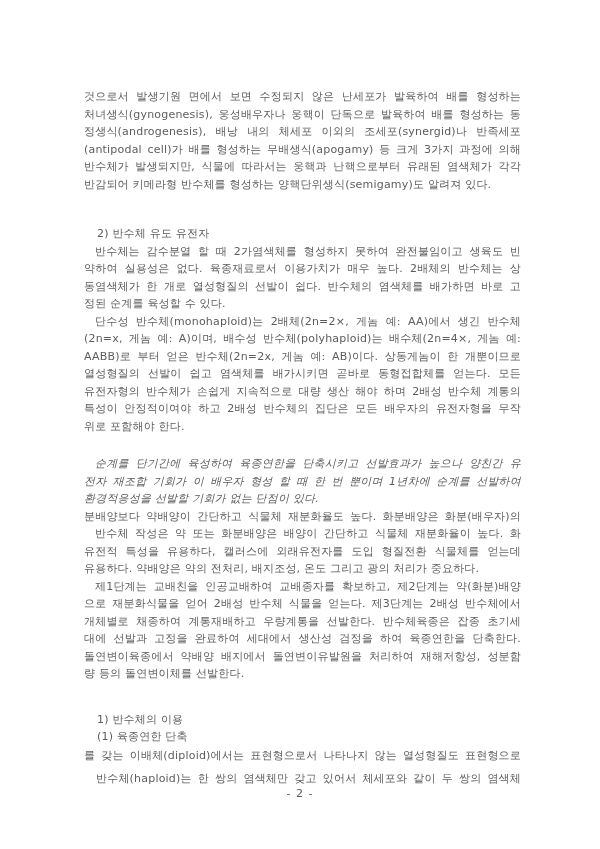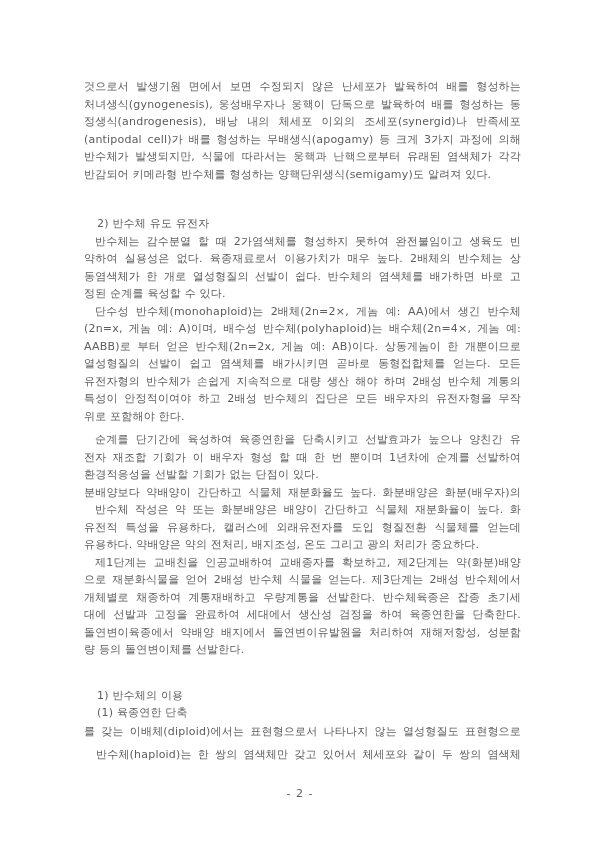--- a/index.html
+++ b/index.html
@@ -8,33 +8,33 @@
     width:600px;height:849px;
     margin:0 auto;
     background:#ffffff;
     font-family:"DejaVu Sans","Liberation Sans",sans-serif;
     color:#5d5d5d;
     font-size:11px;
     overflow:hidden;
   }
   .content{
     position:absolute;
-    left:84px;top:78px;width:437px;
+    left:84px;top:88px;width:437px;
     line-height:17.5px;
     letter-spacing:0.2px;
   }
   
   .j{text-align:justify;text-align-last:justify;}
   
   .e{text-align:left;text-align-last:left;}
   
   .i{text-indent:11px;}
   .heading{padding-left:13px;text-align:left;}
   .gap-heading2{margin-top:32px;}
-  .gap-para4{margin-top:6px;}
+  .gap-para4{margin-top:20px;font-style:italic;}
   .gap-heading3{margin-top:28px;}
   .para7{line-height:23px;margin-top:-2px;}
   .para7 .i{text-indent:12px;}
   .footer{
     position:absolute;
     left:0;right:0;top:787px;
     text-align:center;
     font-size:11px;
     color:#5d5d5d;
     letter-spacing:1px;

